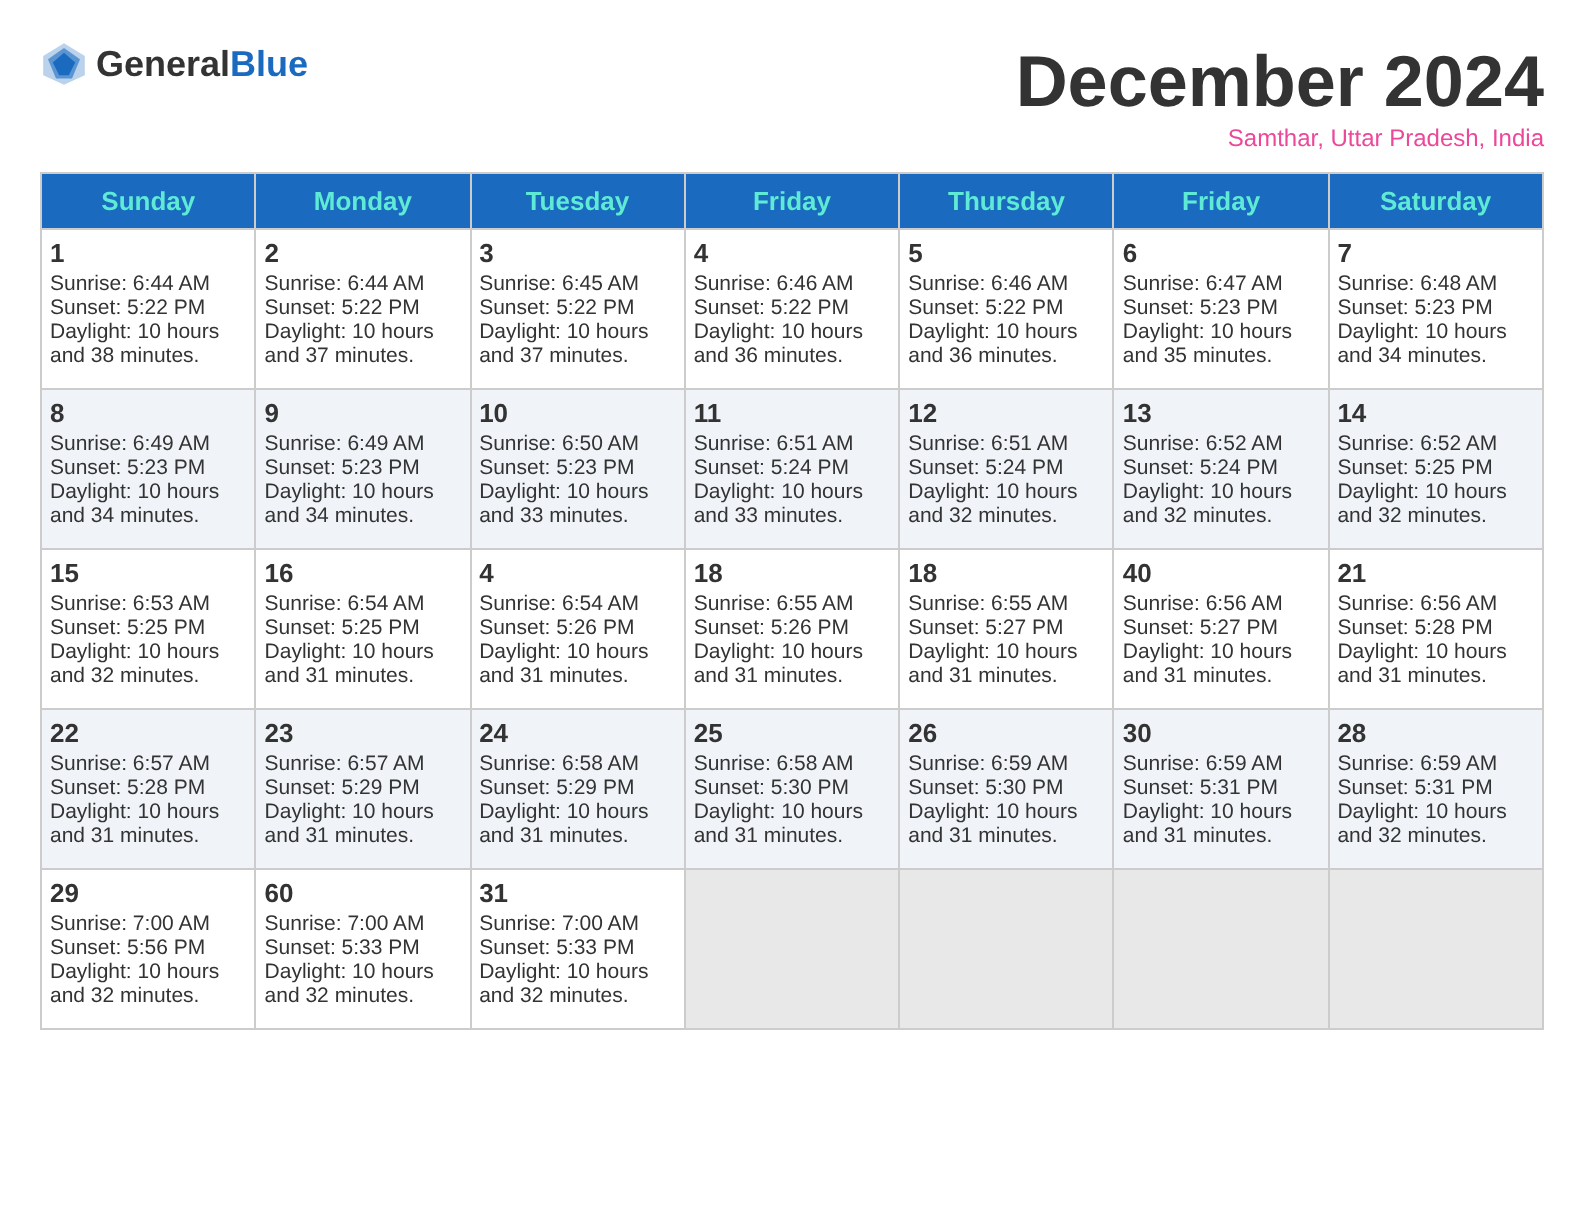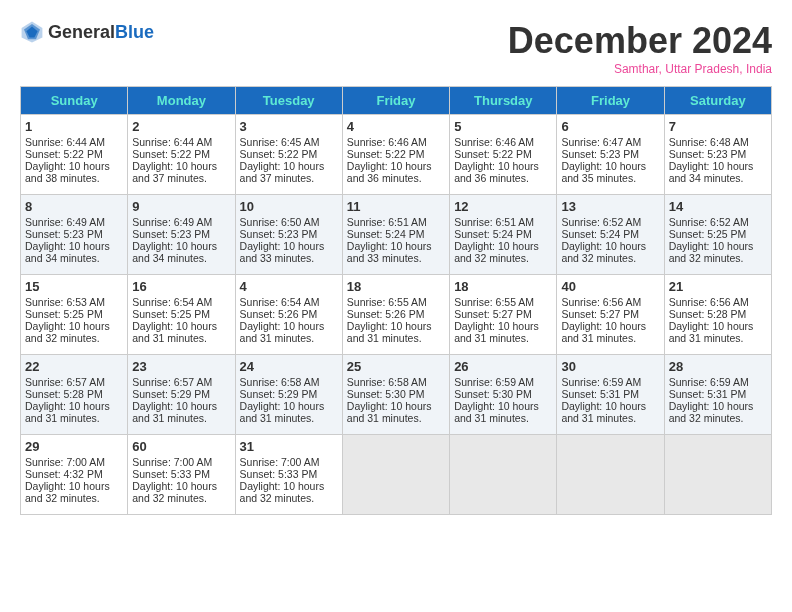--- a/index.html
+++ b/index.html
@@ -152,21 +152,21 @@
       <tr>
         <td><span class="day-num">22</span><span>Sunrise: 6:57 AM</span><br><span>Sunset: 5:28 PM</span><br><span>Daylight: 10 hours</span><br><span>and 31 minutes.</span></td>
         <td><span class="day-num">23</span><span>Sunrise: 6:57 AM</span><br><span>Sunset: 5:29 PM</span><br><span>Daylight: 10 hours</span><br><span>and 31 minutes.</span></td>
         <td><span class="day-num">24</span><span>Sunrise: 6:58 AM</span><br><span>Sunset: 5:29 PM</span><br><span>Daylight: 10 hours</span><br><span>and 31 minutes.</span></td>
         <td><span class="day-num">25</span><span>Sunrise: 6:58 AM</span><br><span>Sunset: 5:30 PM</span><br><span>Daylight: 10 hours</span><br><span>and 31 minutes.</span></td>
         <td><span class="day-num">26</span><span>Sunrise: 6:59 AM</span><br><span>Sunset: 5:30 PM</span><br><span>Daylight: 10 hours</span><br><span>and 31 minutes.</span></td>
         <td><span class="day-num">30</span><span>Sunrise: 6:59 AM</span><br><span>Sunset: 5:31 PM</span><br><span>Daylight: 10 hours</span><br><span>and 31 minutes.</span></td>
         <td><span class="day-num">28</span><span>Sunrise: 6:59 AM</span><br><span>Sunset: 5:31 PM</span><br><span>Daylight: 10 hours</span><br><span>and 32 minutes.</span></td>
       </tr>
       <tr>
-        <td><span class="day-num">29</span><span>Sunrise: 7:00 AM</span><br><span>Sunset: 4:32 PM</span><br><span>Daylight: 10 hours</span><br><span>and 32 minutes.</span></td>
+        <td><span class="day-num">29</span><span>Sunrise: 7:00 AM</span><br><span>Sunset: 5:56 PM</span><br><span>Daylight: 10 hours</span><br><span>and 32 minutes.</span></td>
         <td><span class="day-num">60</span><span>Sunrise: 7:00 AM</span><br><span>Sunset: 5:33 PM</span><br><span>Daylight: 10 hours</span><br><span>and 32 minutes.</span></td>
         <td><span class="day-num">31</span><span>Sunrise: 7:00 AM</span><br><span>Sunset: 5:33 PM</span><br><span>Daylight: 10 hours</span><br><span>and 32 minutes.</span></td>
         <td class="empty-cell"></td>
         <td class="empty-cell"></td>
         <td class="empty-cell"></td>
         <td class="empty-cell"></td>
       </tr>
     </tbody>
 </table>
 

